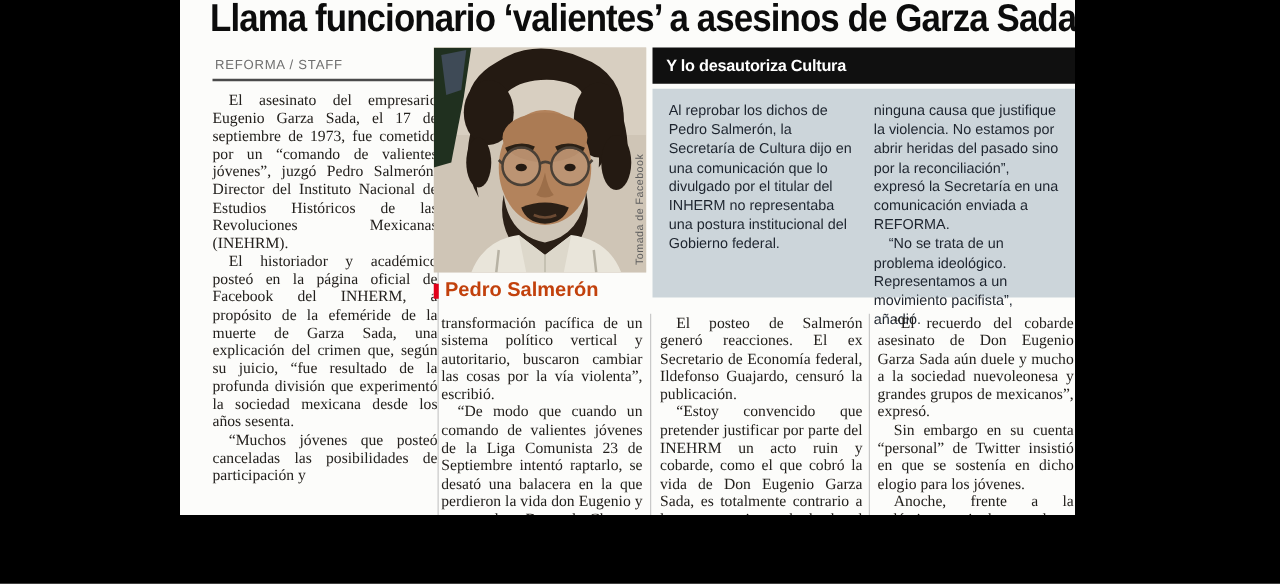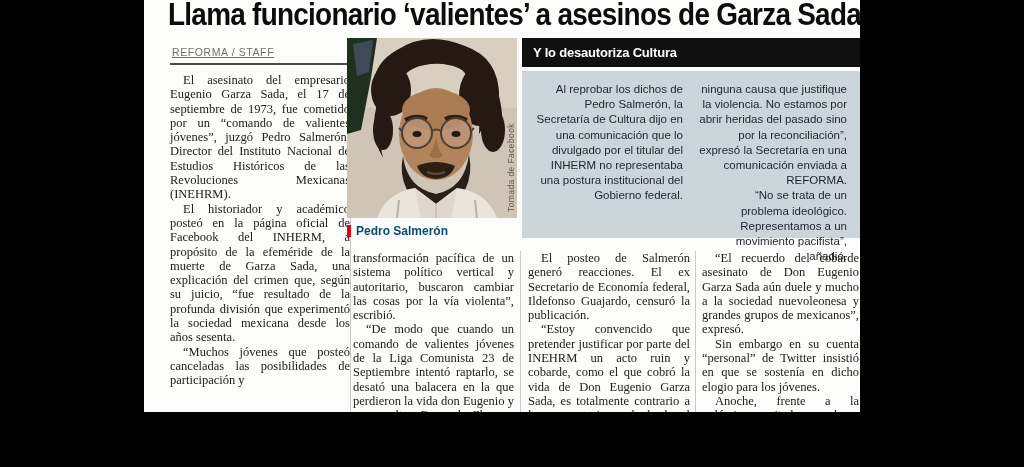--- a/index.html
+++ b/index.html
@@ -15,21 +15,21 @@
   .headline{
     position:absolute;left:24px;top:-3px;width:692px;white-space:nowrap;
     font-family:"Liberation Sans",sans-serif;font-weight:bold;
     font-size:31px;letter-spacing:-0.8px;color:#0c0c0c;
     transform:scaleX(0.90);transform-origin:left top;
   }
   
   .byline{
     position:absolute;left:28px;top:46px;
     font-family:"Liberation Sans",sans-serif;font-size:10.5px;
-    letter-spacing:0.6px;color:#6f6f6f;text-decoration:underline;
+    letter-spacing:0.6px;color:#6f6f6f;
   }
   .byline-rule{position:absolute;left:26px;top:63px;width:182px;height:2px;background:#4a4a4a;}
   
   .serif-col{position:absolute;font-size:12.5px;line-height:14.3px;text-align:justify;color:#23201d;}
   .serif-col p{margin:0;text-indent:13px;}
   .serif-col.cont p:first-child{text-indent:0;}
   .col1{left:26px;top:73px;width:180px;}
   .col2{left:209px;top:251px;width:161px;}
   .col3{left:384px;top:251px;width:162px;height:216px;}
   .col4{left:558px;top:251px;width:157px;height:216px;}
@@ -41,38 +41,38 @@
   
   .photo-fig{position:absolute;left:203px;top:38px;width:170px;}
   .photo-frame{position:relative;width:170px;height:180px;background:#cfc5b6;overflow:hidden;}
   .photo-credit{
     position:absolute;right:1px;bottom:6px;
     writing-mode:vertical-rl;transform:rotate(180deg);
     font-family:"Liberation Sans",sans-serif;font-size:8.5px;color:#5c5c5c;letter-spacing:0.4px;
   }
   .photo-caption{display:flex;align-items:center;gap:5px;margin-top:6px;}
   .caption-marker{width:4px;height:12px;background:var(--accent-red,#e2001a);}
-  .caption-text{font-family:"Liberation Sans",sans-serif;font-size:12px;color:#0c4a6e;font-weight:600;}
+  .caption-text{font-family:"Liberation Sans",sans-serif;font-size:16px;color:#c2410c;font-weight:600;}
   
   .culture-bar{
     position:absolute;left:378px;top:38px;width:338px;height:29px;
     background:var(--bar-bg,#111);display:flex;align-items:center;
   }
   .culture-bar-title{
     font-family:"Liberation Sans",sans-serif;font-weight:bold;font-size:13px;
     color:#fff;padding-left:11px;letter-spacing:-0.2px;
   }
   .culture-box{
     position:absolute;left:378px;top:71px;width:338px;height:167px;
     background:var(--box-bg,#ccd5da);display:flex;gap:16px;
     padding:11px 13px;box-sizing:border-box;
   }
   .box-col{
     width:50%;font-family:"Liberation Sans",sans-serif;font-size:11.5px;
-    line-height:15.2px;color:#1d242e;text-align:right;
+    line-height:15.2px;color:#1d242e;text-align:left;
   }
   .box-col p{margin:0;text-indent:12px;}
   .box-col p:first-child{text-indent:0;}
   
   .barcode{position:absolute;left:30px;top:423px;width:160px;text-align:center;}
   .barcode svg{display:block;}
   .barcode-number{
     font-family:"Liberation Sans",sans-serif;font-weight:bold;font-size:15px;
     letter-spacing:2.5px;color:#0a0a0a;margin-top:0px;
   }

